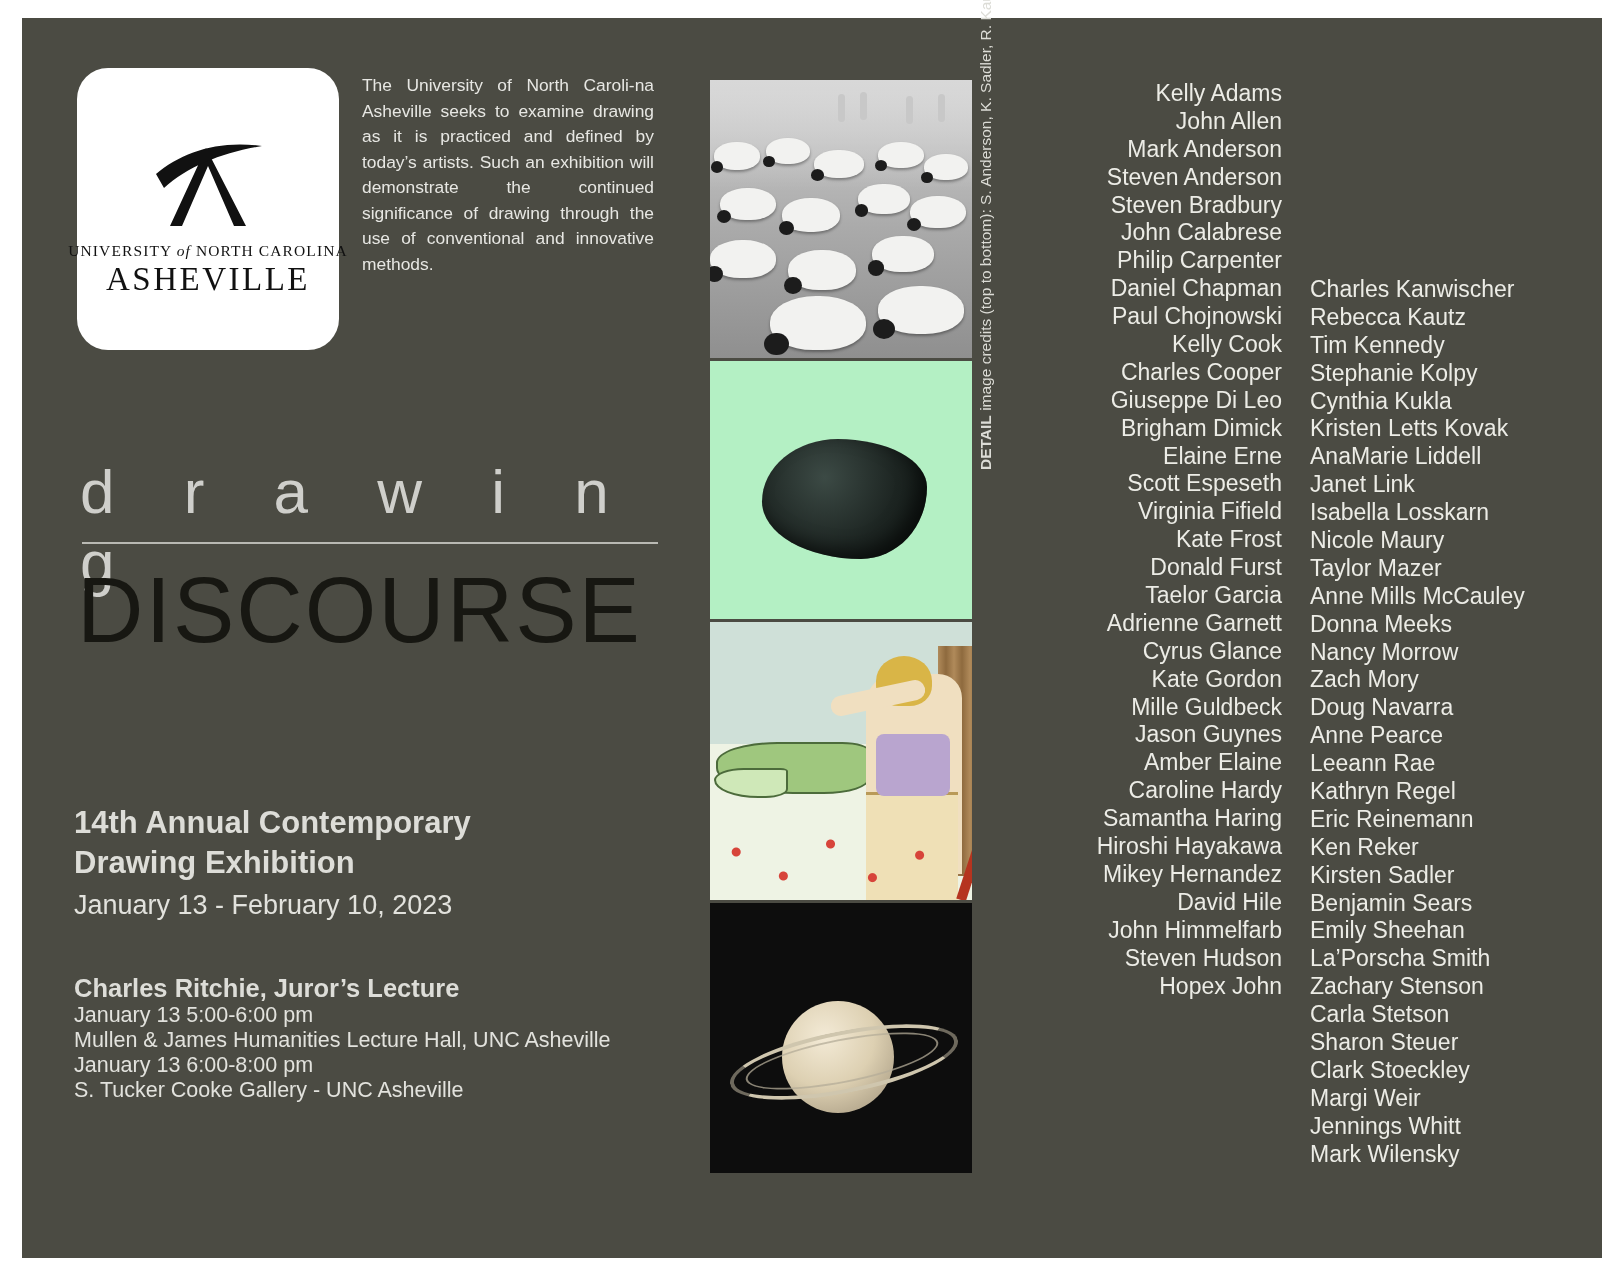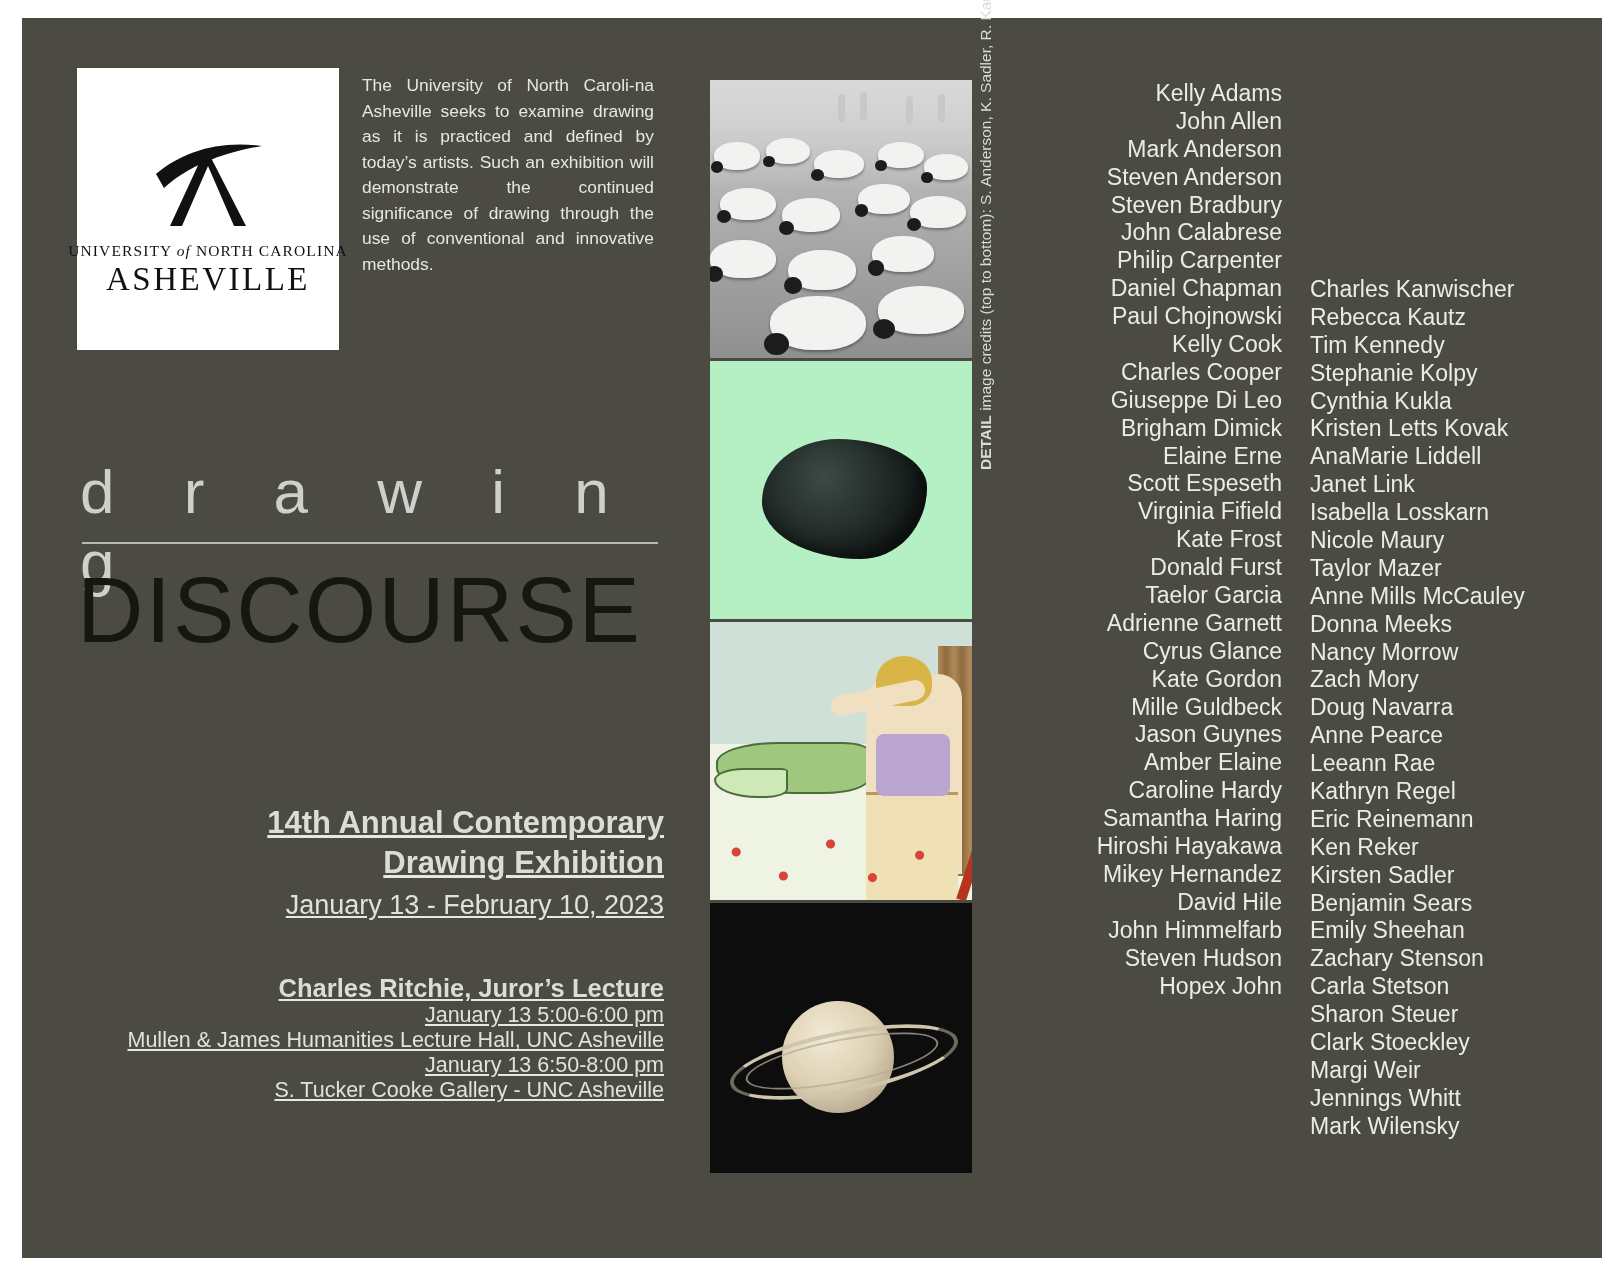--- a/index.html
+++ b/index.html
@@ -27,20 +27,21 @@
     position: absolute;
     left: 55px;
     top: 50px;
     width: 262px;
     height: 282px;
     background: #ffffff;
     display: flex;
     flex-direction: column;
     align-items: center;
     justify-content: center;
+    border-radius: 31px;
   }
   .logo-mark {
     width: 120px;
     height: 110px;
     position: relative;
     margin-top: 10px;
   }
   .logo-text-1 {
     font-family: "Liberation Serif", serif;
     font-size: 15.5px;
@@ -97,26 +98,24 @@
     top: 540px;
     width: 600px;
     font-size: 92px;
     letter-spacing: 2px;
     color: #171712;
     font-weight: 400;
   }
 
   .event-block {
     position: absolute;
-    left: 64px;
+    left: 52px;
     top: 785px;
     width: 578px;
-    text-align: right;
     color: #e7e7e3;
-    text-decoration: underline;
   }
   .ev-title {
     font-size: 31px;
     font-weight: bold;
     line-height: 1.28;
     color: #ddddd8;
   }
   .ev-dates {
     font-size: 27px;
     margin-top: 8px;
@@ -342,21 +341,21 @@
   <div class="rule"></div>
   <div class="word-discourse">DISCOURSE</div>
 
   <div class="event-block">
     <div class="ev-title">14th Annual Contemporary</div>
     <div class="ev-title">Drawing Exhibition</div>
     <div class="ev-dates">January 13 - February 10, 2023</div>
     <div class="ev-sub">Charles Ritchie, Juror’s Lecture</div>
     <div class="ev-line">January 13  5:00-6:00 pm</div>
     <div class="ev-line">Mullen &amp; James Humanities Lecture Hall, UNC Asheville</div>
-    <div class="ev-line">January 13  6:50-8:00 pm</div>
+    <div class="ev-line">January 13  6:00-8:00 pm</div>
     <div class="ev-line">S. Tucker Cooke Gallery - UNC Asheville</div>
   </div>
 
   <div class="img-col">
 
     <div class="art art1">
       <div class="haze"></div>
       <div class="figurine" style="left:128px;top:14px;"></div>
       <div class="figurine" style="left:150px;top:12px;"></div>
       <div class="figurine" style="left:196px;top:16px;"></div>
@@ -460,20 +459,21 @@
       <div>Zach Mory</div>
       <div>Doug Navarra</div>
       <div>Anne Pearce</div>
       <div>Leeann Rae</div>
       <div>Kathryn Regel</div>
       <div>Eric Reinemann</div>
       <div>Ken Reker</div>
       <div>Kirsten Sadler</div>
       <div>Benjamin Sears</div>
       <div>Emily Sheehan</div>
+      <div>La’Porscha Smith</div>
       <div>Zachary Stenson</div>
       <div>Carla Stetson</div>
       <div>Sharon Steuer</div>
       <div>Clark Stoeckley</div>
       <div>Margi Weir</div>
       <div>Jennings Whitt</div>
       <div>Mark Wilensky</div>
     </div>
 
 </div>

